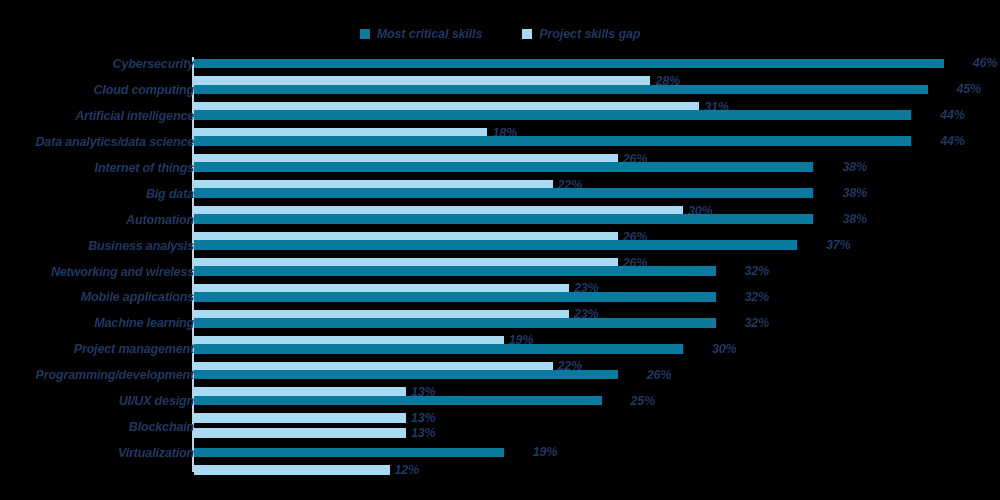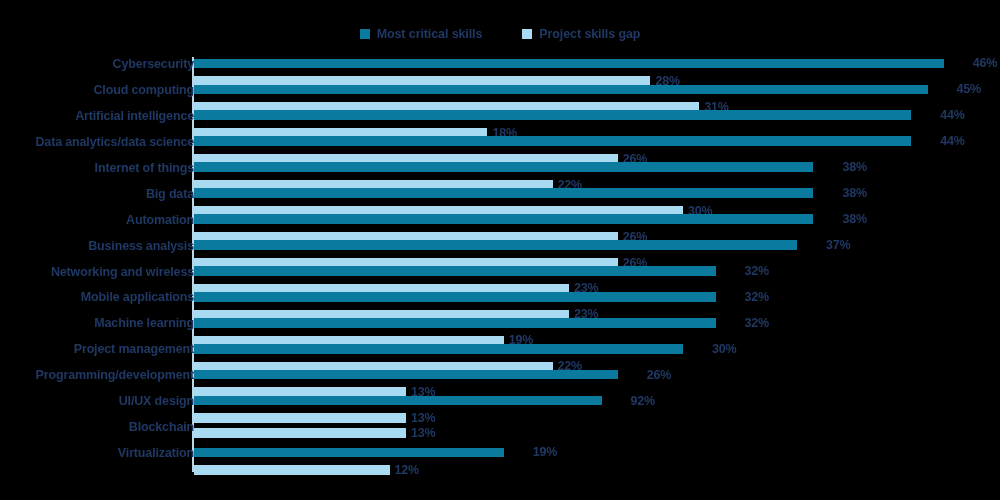--- a/index.html
+++ b/index.html
@@ -1,17 +1,17 @@
 <!DOCTYPE html>
 <html><head>
 <meta charset="utf-8">
 <style>
   html,body{margin:0;padding:0;background:#000;}
   body{width:1000px;height:500px;overflow:hidden;font-family:"Liberation Sans",sans-serif;}
-  #chart-root{position:relative;width:873px;height:500px;background:#000;}
+  #chart-root{position:relative;width:873px;height:500px;background:#000;font-style:italic;}
 
   
   .legend{position:absolute;top:27px;left:0;width:1000px;display:flex;justify-content:center;align-items:center;gap:40px;}
   .legend-item{display:flex;align-items:center;gap:7px;}
   .legend-swatch{width:10px;height:10px;display:block;}
   .legend-label{font-size:12.5px;font-weight:bold;color:#1F3864;letter-spacing:-0.1px;white-space:nowrap;}
 
   
   .plot{position:absolute;left:0;top:57px;width:1000px;height:420px;}
   .axis-line{position:absolute;left:192px;top:0;width:2px;height:415px;background:#B9D6E4;}
@@ -217,21 +217,21 @@
               <span class="bar gap" style="width: 211.9px; background: rgb(168, 218, 242);"></span>
               <span class="bar-value">13%</span>
             </div>
           </div>
         </div>
         <div class="row">
           <div class="cat-label">UI/UX design</div>
           <div class="bars">
             <div class="bar-wrap critical">
               <span class="bar critical" style="width: 407.5px; background: rgb(10, 122, 158);"></span>
-              <span class="bar-value">92%</span>
+              <span class="bar-value">25%</span>
             </div>
             <div class="bar-wrap gap">
               <span class="bar gap" style="width: 211.9px; background: rgb(168, 218, 242);"></span>
               <span class="bar-value">13%</span>
             </div>
           </div>
         </div>
         <div class="row">
           <div class="cat-label">Blockchain</div>
           <div class="bars">

